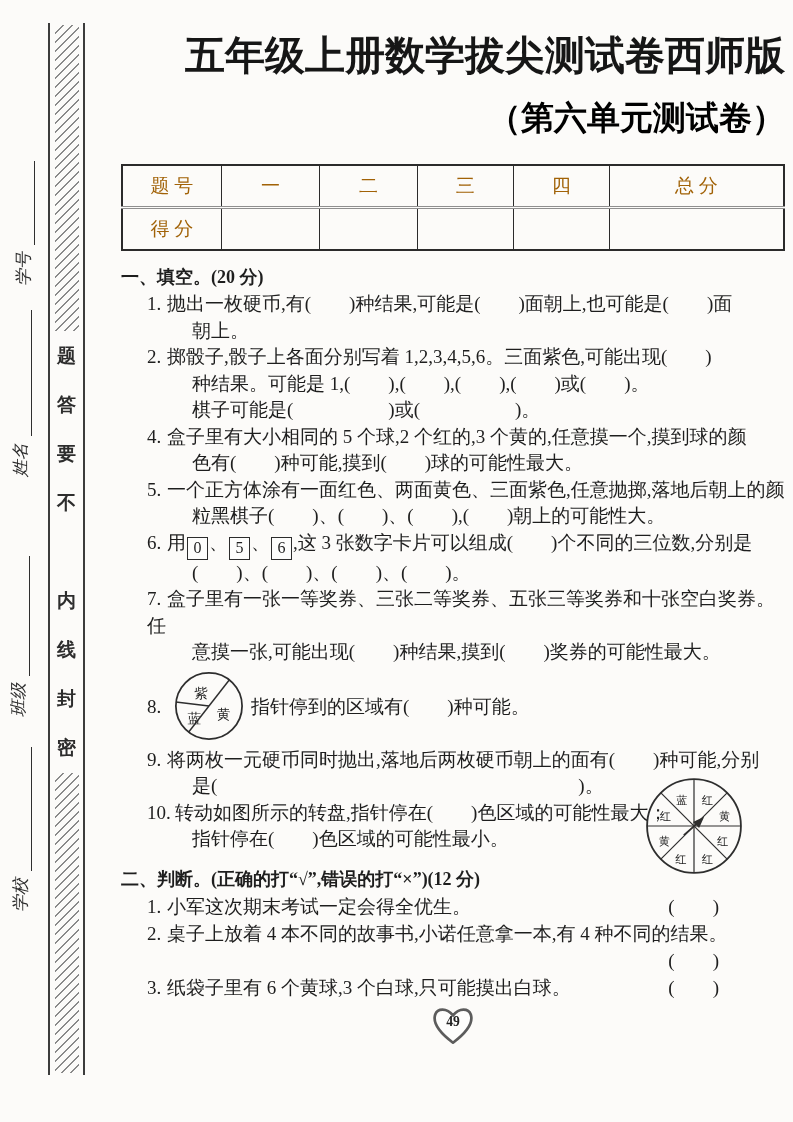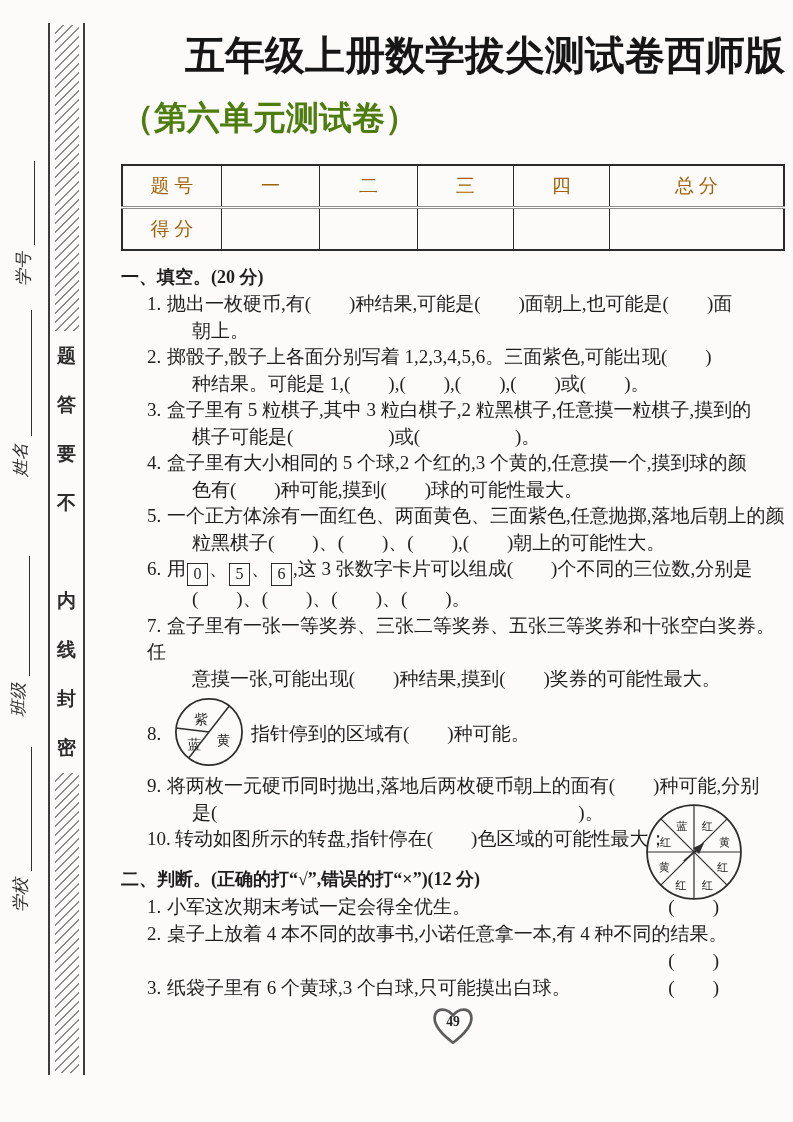--- a/index.html
+++ b/index.html
@@ -47,23 +47,23 @@
 
   
   .content{position:absolute;left:121px;top:0;width:664px;}
   h1{
     margin:32px 0 0;text-align:right;
     font-family:"Liberation Sans","DejaVu Sans",sans-serif;
     font-size:40px;line-height:46px;font-weight:800;color:#161616;
     letter-spacing:0;white-space:nowrap;
   }
   h2{
-    margin:20px 0 0;text-align:left;
+    margin:20px 0 0;text-align:right;
     font-family:"Liberation Sans","DejaVu Sans",sans-serif;
-    font-size:33px;line-height:40px;font-weight:800;color:#4d7c0f;
+    font-size:33px;line-height:40px;font-weight:800;color:#000000;
   }
 
   table.score{
     width:100%;margin-top:26px;border-collapse:collapse;
     border:2.2px solid #2b2b2b;
   }
   table.score td{
     border:1.6px solid #2b2b2b;height:38px;
     text-align:center;vertical-align:middle;
     font-size:19px;color:#a16207;
@@ -176,21 +176,20 @@
       <div><span class="qnum">1.</span><span>抛出一枚硬币,有(　　)种结果,可能是(　　)面朝上,也可能是(　　)面</span></div>
       <div class="cont">朝上。</div>
     </div>
 
     <div class="q">
       <div><span class="qnum">2.</span><span>掷骰子,骰子上各面分别写着 1,2,3,4,5,6。三面紫色,可能出现(　　)</span></div>
       <div class="cont">种结果。可能是 1,(　　),(　　),(　　),(　　)或(　　)。</div>
     </div>
 
     <div class="q">
-      <div><span class="qnum">3.</span><span>盒子里有 5 粒棋子,其中 3 粒白棋子,2 粒黑棋子,任意摸一粒棋子,摸到的</span></div>
       <div class="cont">棋子可能是(　　　　　)或(　　　　　)。</div>
     </div>
 
     <div class="q">
       <div><span class="qnum">4.</span><span>盒子里有大小相同的 5 个球,2 个红的,3 个黄的,任意摸一个,摸到球的颜</span></div>
       <div class="cont">色有(　　)种可能,摸到(　　)球的可能性最大。</div>
     </div>
 
     <div class="q">
       <div><span class="qnum">5.</span><span>一个正方体涂有一面红色、两面黄色、三面紫色,任意抛掷,落地后朝上的颜</span></div>
@@ -223,20 +222,21 @@
       <span>指针停到的区域有(　　)种可能。</span>
     </div>
 
     <div class="rel">
       <div class="q">
         <div><span class="qnum">9.</span><span>将两枚一元硬币同时抛出,落地后两枚硬币朝上的面有(　　)种可能,分别</span></div>
         <div class="cont">是(　　　　　　　　　　　　　　　　　　　)。</div>
       </div>
       <div class="q">
         <div><span class="qnum q10num">10.</span><span>转动如图所示的转盘,指针停在(　　)色区域的可能性最大；</span></div>
+        <div class="cont">指针停在(　　)色区域的可能性最小。</div>
       </div>
 
       <div class="wheel-wrap">
         <svg width="102" height="102" viewBox="0 0 100 100">
           <circle cx="50" cy="50" r="46" fill="none" stroke="#2e2e2e" stroke-width="1.8"></circle>
           <line x1="50" y1="4" x2="50" y2="96" stroke="#2e2e2e" stroke-width="1.2"></line>
           <line x1="4" y1="50" x2="96" y2="50" stroke="#2e2e2e" stroke-width="1.2"></line>
           <line x1="17.5" y1="17.5" x2="82.5" y2="82.5" stroke="#2e2e2e" stroke-width="1.2"></line>
           <line x1="82.5" y1="17.5" x2="17.5" y2="82.5" stroke="#2e2e2e" stroke-width="1.2"></line>
           <text x="38" y="28" font-size="11" text-anchor="middle" fill="#222">蓝</text>

